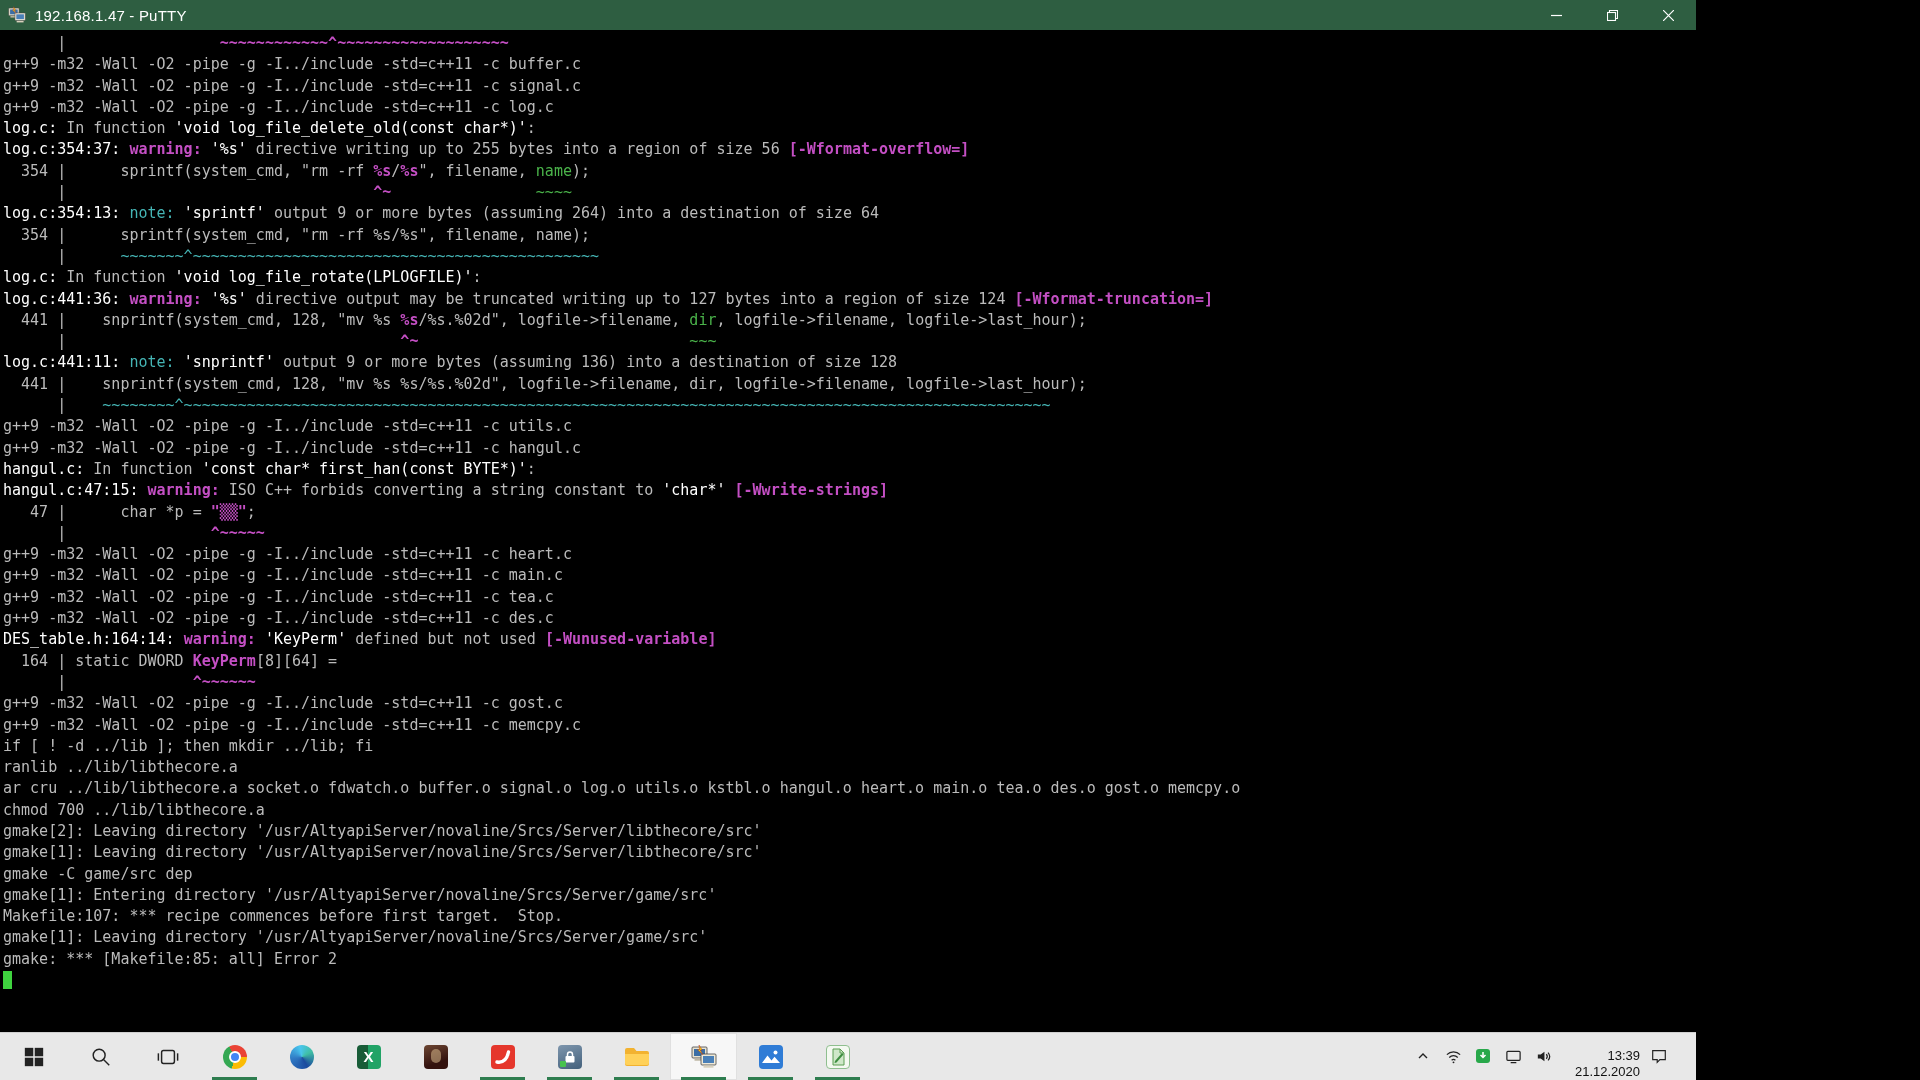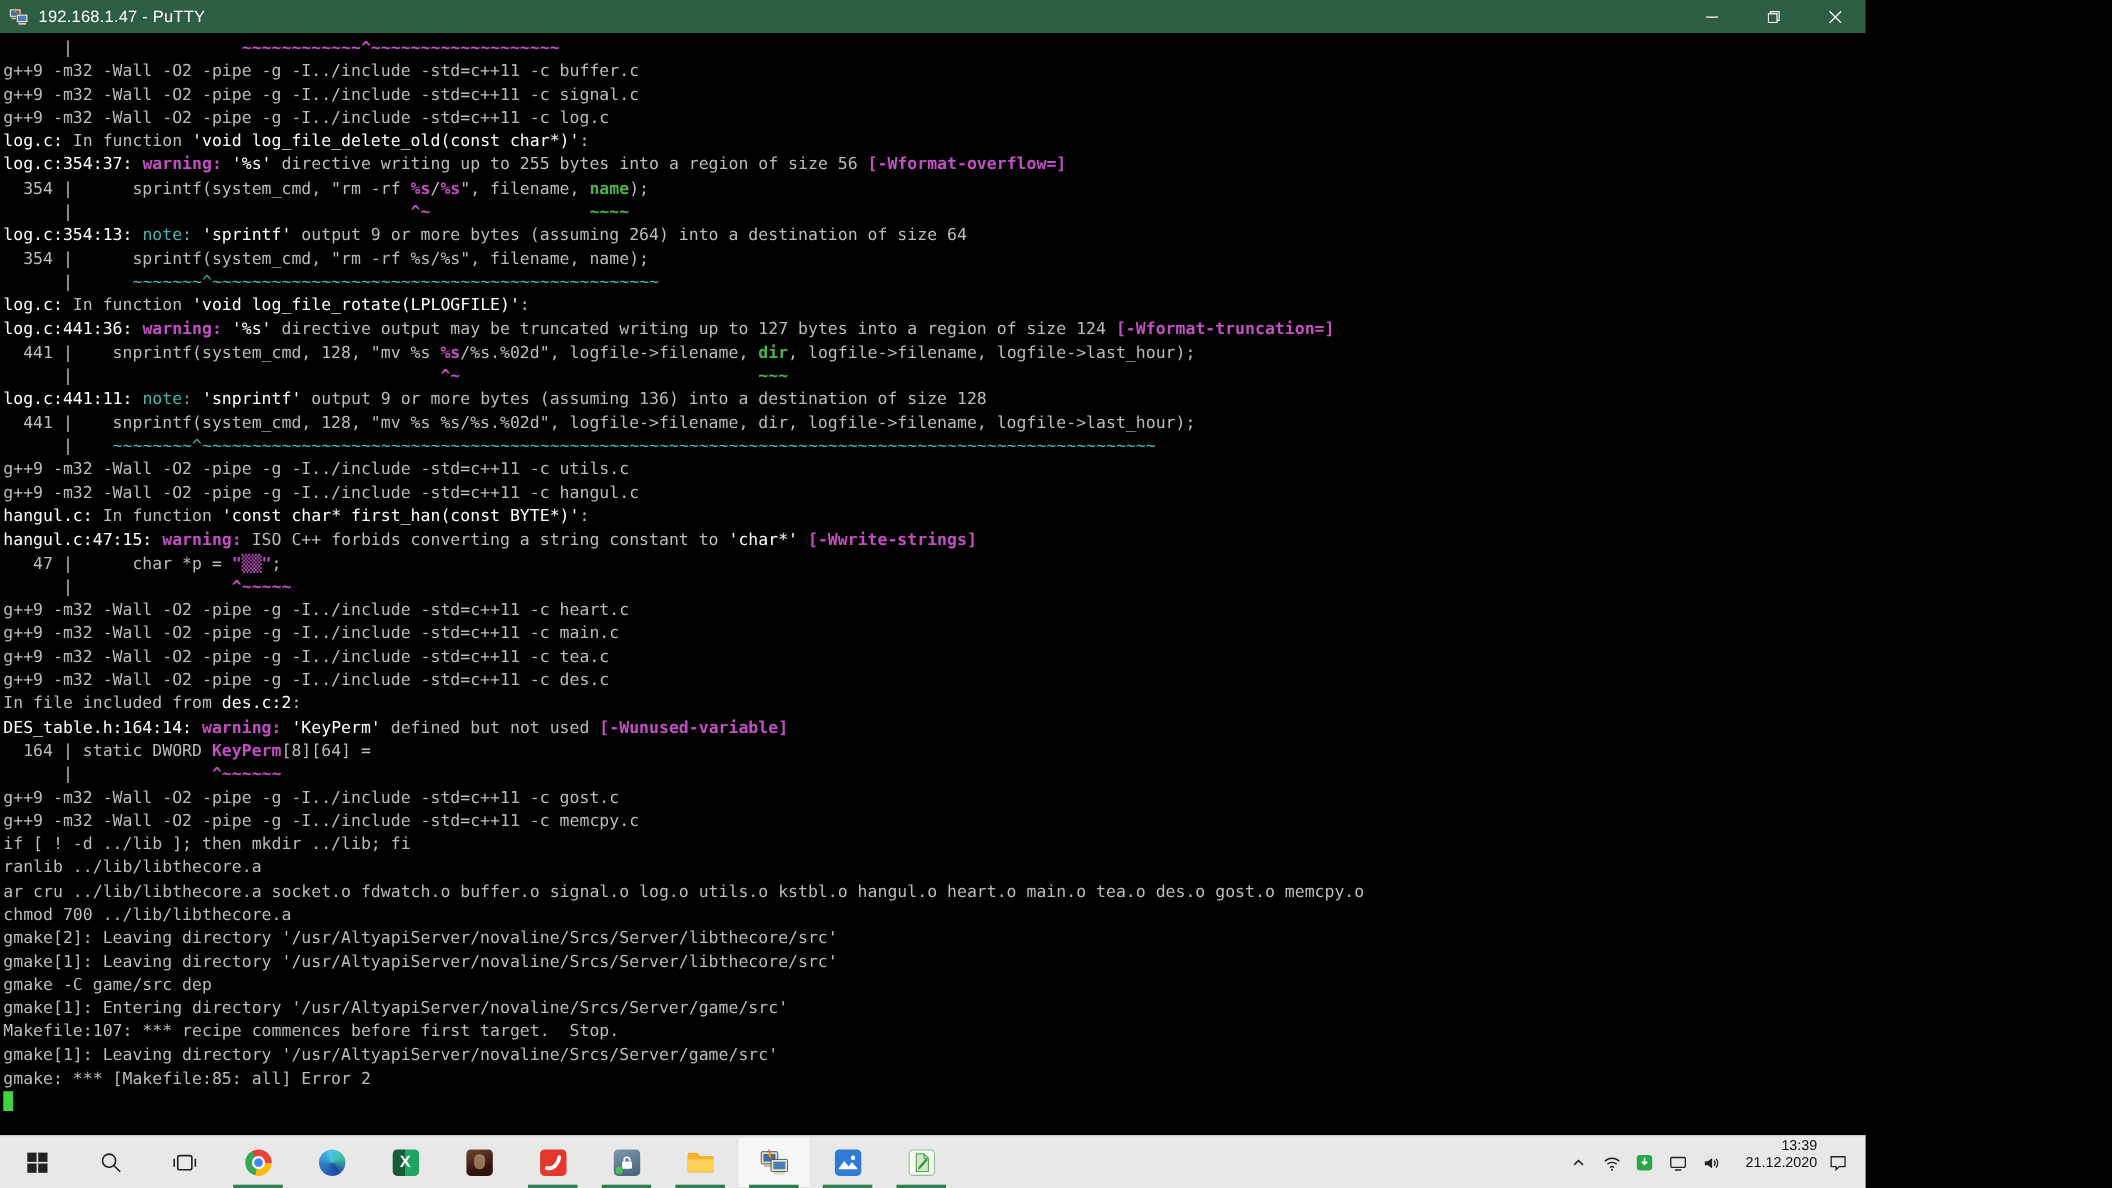--- a/index.html
+++ b/index.html
@@ -18,21 +18,21 @@
   .title{margin-left:8px;font-size:15px;letter-spacing:.2px}
   .controls{margin-left:auto;display:flex;height:30px}
   .ctl{width:56px;height:30px;display:flex;align-items:center;justify-content:center;cursor:default}
 
   
   .term{position:absolute;top:30px;left:0;right:0;bottom:48px;background:var(--term-bg);
     font-family:"DejaVu Sans Mono",monospace;font-size:15px;padding:3px 0 0 3px;overflow:hidden}
   .line{white-space:pre;height:21.3px;line-height:21.3px;color:var(--c-def)}
   .t-w{color:var(--c-w);font-weight:normal}
   .t-m{color:var(--c-m);font-weight:bold}
-  .t-g{color:var(--c-g);font-weight:bold}
+  .t-g{color:var(--c-g);font-weight:normal}
   .t-c{color:var(--c-c);font-weight:normal}
   .t-cur{background:var(--cur);color:#000}
 
   
   .taskbar{position:absolute;left:0;right:0;bottom:0;height:48px;background:var(--taskbar-bg);
     display:flex;align-items:stretch;border-top:1px solid #d0d0d0}
   .apps{display:flex;align-items:stretch}
   .appbtn{position:relative;width:67px;display:flex;align-items:center;justify-content:center}
   .appbtn.active{background:#f7f7f7;box-shadow:inset 0 0 0 1px #e0e0e0}
   .appbtn .ind{position:absolute;bottom:0;left:11px;right:11px;height:3px;background:var(--indicator)}
@@ -46,21 +46,21 @@
     background:conic-gradient(from 150deg,#1b4a9e,#2f78c3 30%,#49c5ee 55%,#40bfa4 75%,#1b4a9e)}
   .excel{background:linear-gradient(90deg,#185c37 0 46%,#21a366 46%);color:#fff;font-weight:bold;font-size:15px}
   .game{background:linear-gradient(160deg,#6d4632,#33120e 70%)}
   .game:after{content:"";position:absolute;left:7px;top:4px;width:10px;height:14px;border-radius:5px;background:rgba(215,185,140,.55)}
   .reader{background:#e5372c}
   .lockapp{background:linear-gradient(160deg,#7e96ad,#43607b)}
   .lockapp:after{content:"";position:absolute;left:2px;bottom:2px;width:6px;height:6px;background:#47c24e;border-radius:1px}
   .photos{background:#2f7cd6}
   .npp{background:#f4f9f1;border:1px solid #8fbf8f}
 
-  .tray{margin-left:auto;display:flex;align-items:flex-start;padding-right:10px}
+  .tray{margin-left:auto;display:flex;align-items:flex-end;padding-right:22px}
   .tray-ic{width:30px;height:48px;display:flex;align-items:center;justify-content:center}
   .clock{width:86px;text-align:right;font-size:13px;color:#111;line-height:16px;padding-right:4px}
 </style>
 </head>
 <body>
 
 <div class="screen">
 
   <div class="titlebar">
     <span class="app-icon">
@@ -117,21 +117,20 @@
       <div class="line"><span>g++9 -m32 -Wall -O2 -pipe -g -I../include -std=c++11 -c utils.c</span></div>
       <div class="line"><span>g++9 -m32 -Wall -O2 -pipe -g -I../include -std=c++11 -c hangul.c</span></div>
       <div class="line"><span class="t-w">hangul.c:</span><span> In function </span><span class="t-w">'const char* first_han(const BYTE*)'</span><span>:</span></div>
       <div class="line"><span class="t-w">hangul.c:47:15:</span><span> </span><span class="t-m">warning:</span><span> ISO C++ forbids converting a string constant to </span><span class="t-w">'char*'</span><span> </span><span class="t-m">[-Wwrite-strings]</span></div>
       <div class="line"><span>   47 |      char *p = </span><span class="t-m">"▒▒"</span><span>;</span></div>
       <div class="line"><span>      |</span><span class="t-m">                ^~~~~~</span></div>
       <div class="line"><span>g++9 -m32 -Wall -O2 -pipe -g -I../include -std=c++11 -c heart.c</span></div>
       <div class="line"><span>g++9 -m32 -Wall -O2 -pipe -g -I../include -std=c++11 -c main.c</span></div>
       <div class="line"><span>g++9 -m32 -Wall -O2 -pipe -g -I../include -std=c++11 -c tea.c</span></div>
       <div class="line"><span>g++9 -m32 -Wall -O2 -pipe -g -I../include -std=c++11 -c des.c</span></div>
-      <div class="line"><span>In file included from </span><span class="t-w">des.c:2</span><span>:</span></div>
       <div class="line"><span class="t-w">DES_table.h:164:14:</span><span> </span><span class="t-m">warning:</span><span> </span><span class="t-w">'KeyPerm'</span><span> defined but not used </span><span class="t-m">[-Wunused-variable]</span></div>
       <div class="line"><span>  164 | static DWORD </span><span class="t-m">KeyPerm</span><span>[8][64] =</span></div>
       <div class="line"><span>      |</span><span class="t-m">              ^~~~~~~</span></div>
       <div class="line"><span>g++9 -m32 -Wall -O2 -pipe -g -I../include -std=c++11 -c gost.c</span></div>
       <div class="line"><span>g++9 -m32 -Wall -O2 -pipe -g -I../include -std=c++11 -c memcpy.c</span></div>
       <div class="line"><span>if [ ! -d ../lib ]; then mkdir ../lib; fi</span></div>
       <div class="line"><span>ranlib ../lib/libthecore.a</span></div>
       <div class="line"><span>ar cru ../lib/libthecore.a socket.o fdwatch.o buffer.o signal.o log.o utils.o kstbl.o hangul.o heart.o main.o tea.o des.o gost.o memcpy.o</span></div>
       <div class="line"><span>chmod 700 ../lib/libthecore.a</span></div>
       <div class="line"><span>gmake[2]: Leaving directory '/usr/AltyapiServer/novaline/Srcs/Server/libthecore/src'</span></div>

